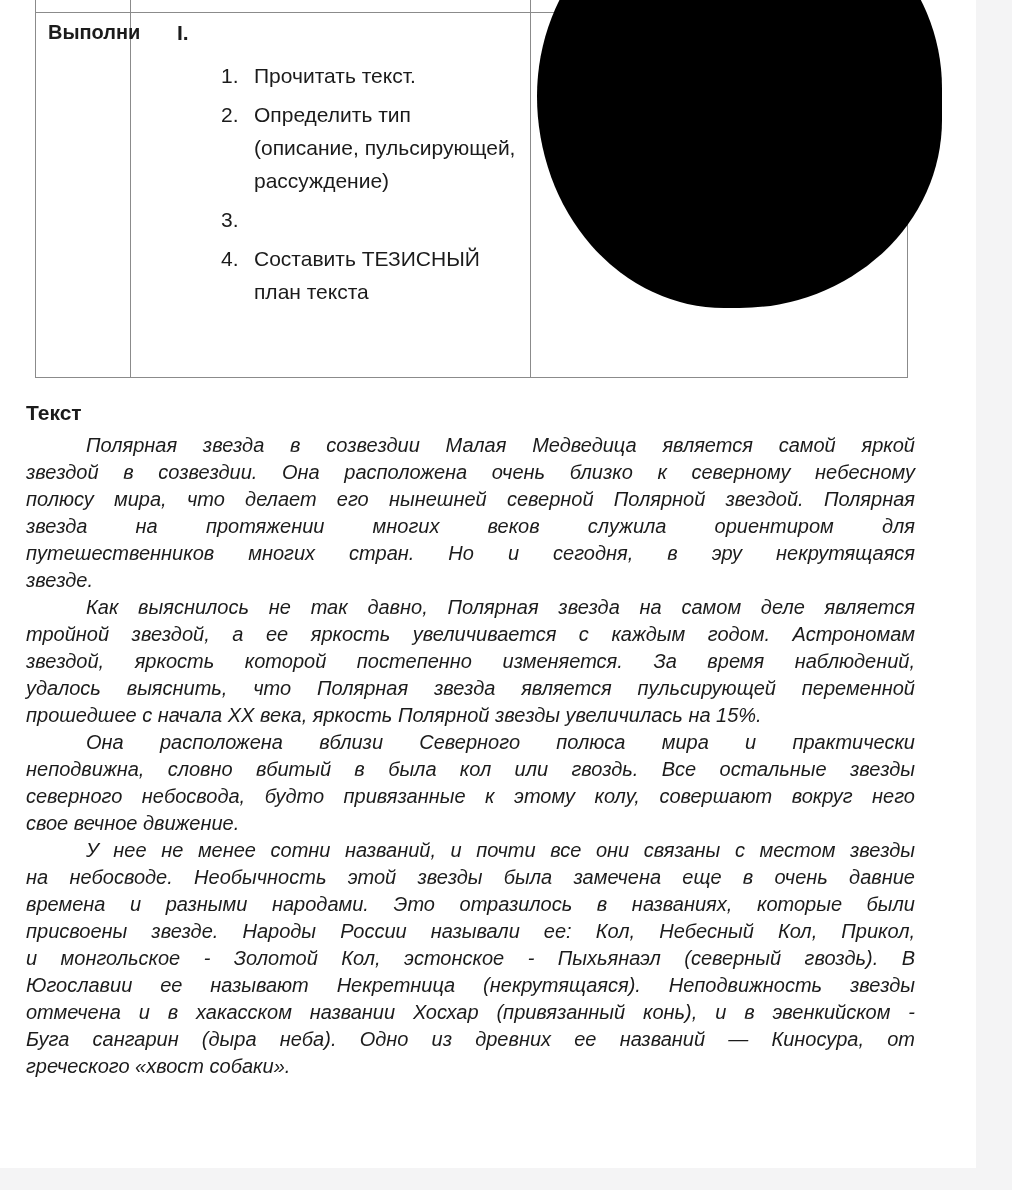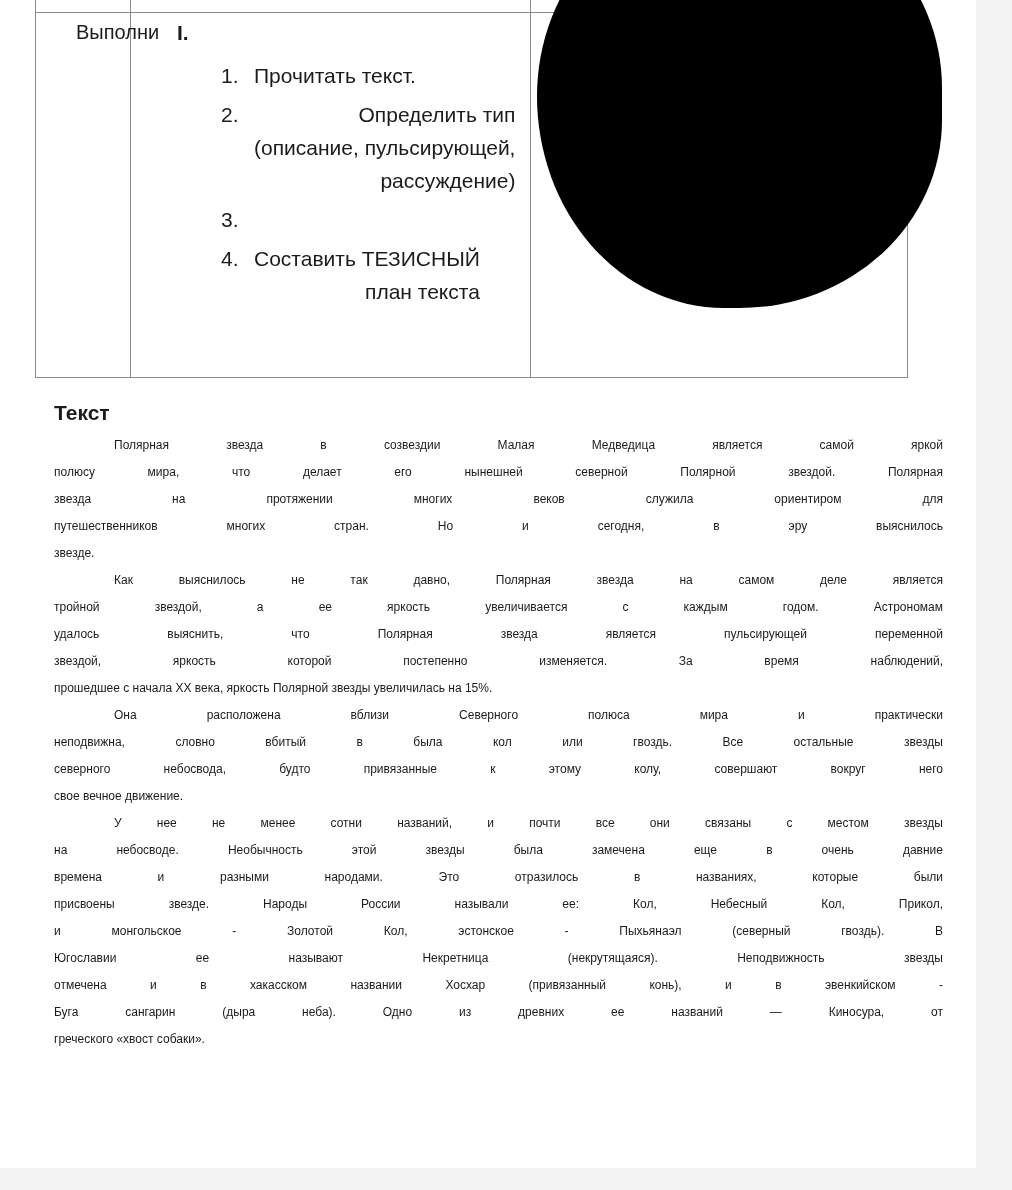--- a/index.html
+++ b/index.html
@@ -21,53 +21,54 @@
   .tl{position:absolute;background:#8b8b8b;}
   .v1{left:35px;top:0;width:1px;height:377px;}
   .v2{left:130px;top:0;width:1px;height:377px;}
   .v3{left:530px;top:0;width:1px;height:377px;}
   .v4{left:907px;top:0;width:1px;height:377px;}
   .h1{left:35px;top:12px;width:873px;height:1px;}
   .h2{left:35px;top:377px;width:873px;height:1px;}
   
   .cell-left-label{
     position:absolute;left:48px;top:19px;
-    font-size:20px;line-height:26px;font-weight:400;margin-left:28px;
+    font-size:20px;line-height:26px;font-weight:700;
   }
   .sec-title{
     position:absolute;left:177px;top:16px;
     display:flex;font-size:21px;line-height:33px;font-weight:700;
   }
   .sec-title .roman{width:51px;}
   .task-list{
     position:absolute;left:221px;top:59px;width:305px;
   }
   .task-item{display:flex;margin-bottom:6px;font-size:21px;line-height:33px;}
   .task-num{width:33px;flex:none;}
-  .task-text{white-space:pre-line;text-align:right;}
+  .task-text{white-space:pre-line;}
   
   .blob{
     position:absolute;left:537px;top:-108px;
     width:405px;height:416px;
     background:#000;
     border-radius:49% 51% 52% 48% / 51% 49% 47% 53%;
     z-index:5;
   }
   
   .textblock{
-    position:absolute;left:54px;top:399px;width:889px;
+    position:absolute;left:26px;top:399px;width:889px;
   }
   .text-heading{
     font-weight:700;font-size:21px;line-height:27px;margin-bottom:6px;
   }
   .para{margin:0;}
   .tline{
-    font-size:12px;line-height:27px;
+    font-size:20px;line-height:27px;
     text-align:justify;text-align-last:justify;
     white-space:normal;
+    font-style:italic;
   }
   .tline.last{text-align-last:left;}
   .tline.ind{padding-left:60px;}
 </style>
 </head>
 <body>
 
 <div class="screen">
   <div class="page">
 
@@ -107,30 +108,31 @@
       </div>
 
       <div class="blob"></div>
     </div>
 
     <div class="textblock">
       <div class="text-heading">Текст</div>
       <div id="paragraphs">
           <div class="para">
             <div class="tline ind">Полярная звезда в созвездии Малая Медведица является самой яркой</div>
+            <div class="tline">звездой в созвездии. Она расположена очень близко к северному небесному</div>
             <div class="tline">полюсу мира, что делает его нынешней северной Полярной звездой. Полярная</div>
             <div class="tline">звезда на протяжении многих веков служила ориентиром для</div>
-            <div class="tline">путешественников многих стран. Но и сегодня, в эру выяснилось</div>
+            <div class="tline">путешественников многих стран. Но и сегодня, в эру некрутящаяся</div>
             <div class="tline last">звезде.</div>
           </div>
           <div class="para">
             <div class="tline ind">Как выяснилось не так давно, Полярная звезда на самом деле является</div>
             <div class="tline">тройной звездой, а ее яркость увеличивается с каждым годом. Астрономам</div>
+            <div class="tline">звездой, яркость которой постепенно изменяется. За время наблюдений,</div>
             <div class="tline">удалось выяснить, что Полярная звезда является пульсирующей переменной</div>
-            <div class="tline">звездой, яркость которой постепенно изменяется. За время наблюдений,</div>
             <div class="tline last">прошедшее с начала XX века, яркость Полярной звезды увеличилась на 15%.</div>
           </div>
           <div class="para">
             <div class="tline ind">Она расположена вблизи Северного полюса мира и практически</div>
             <div class="tline">неподвижна, словно вбитый в была кол или гвоздь. Все остальные звезды</div>
             <div class="tline">северного небосвода, будто привязанные к этому колу, совершают вокруг него</div>
             <div class="tline last">свое вечное движение.</div>
           </div>
           <div class="para">
             <div class="tline ind">У нее не менее сотни названий, и почти все они связаны с местом звезды</div>

